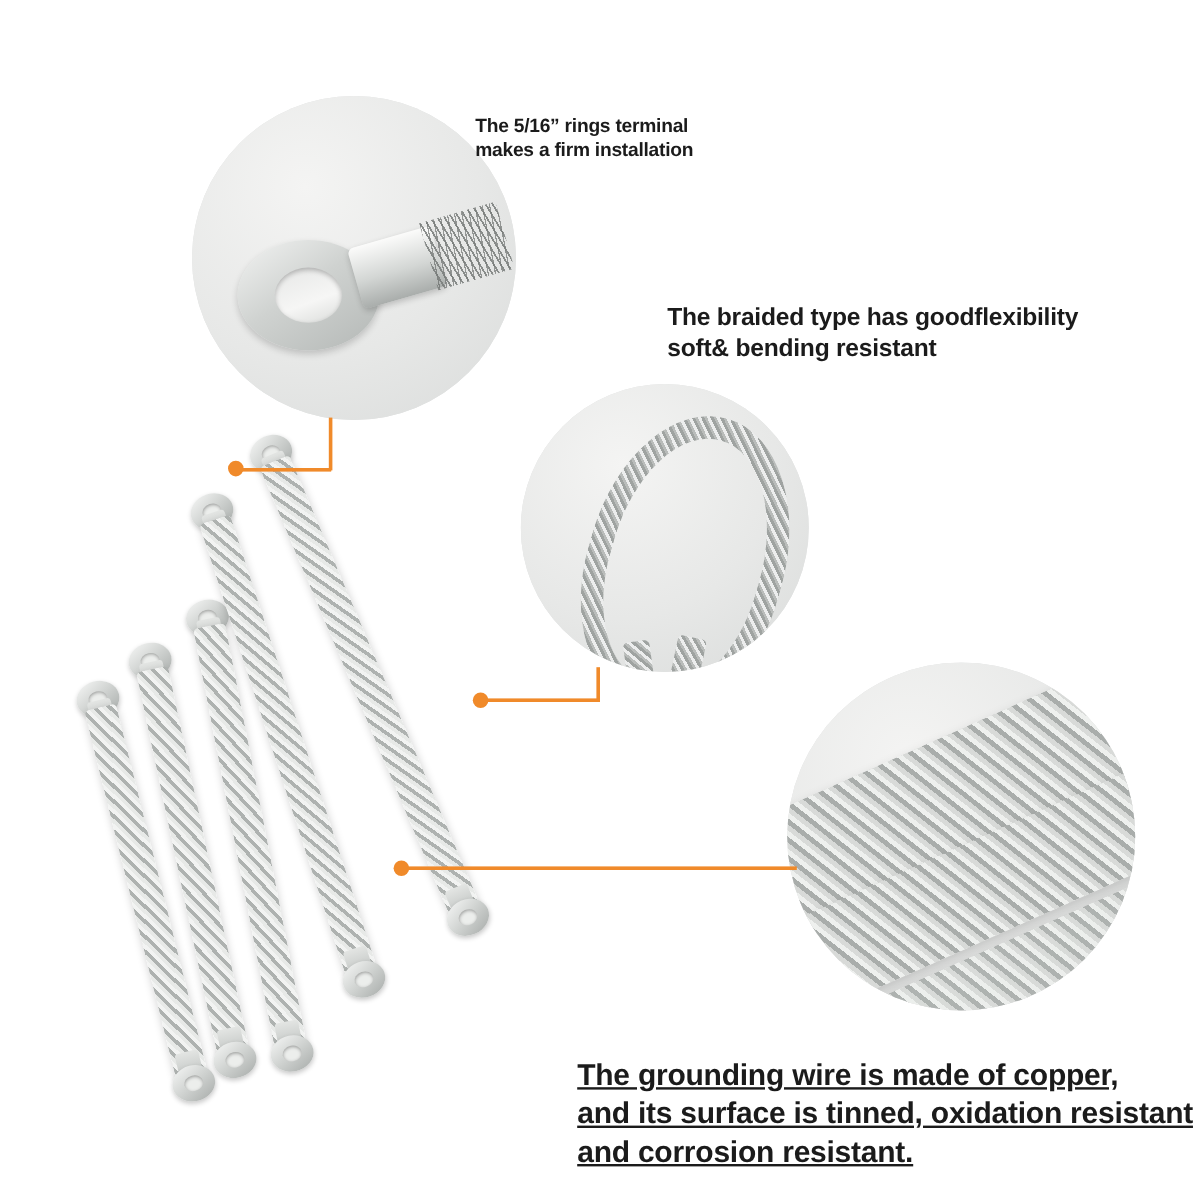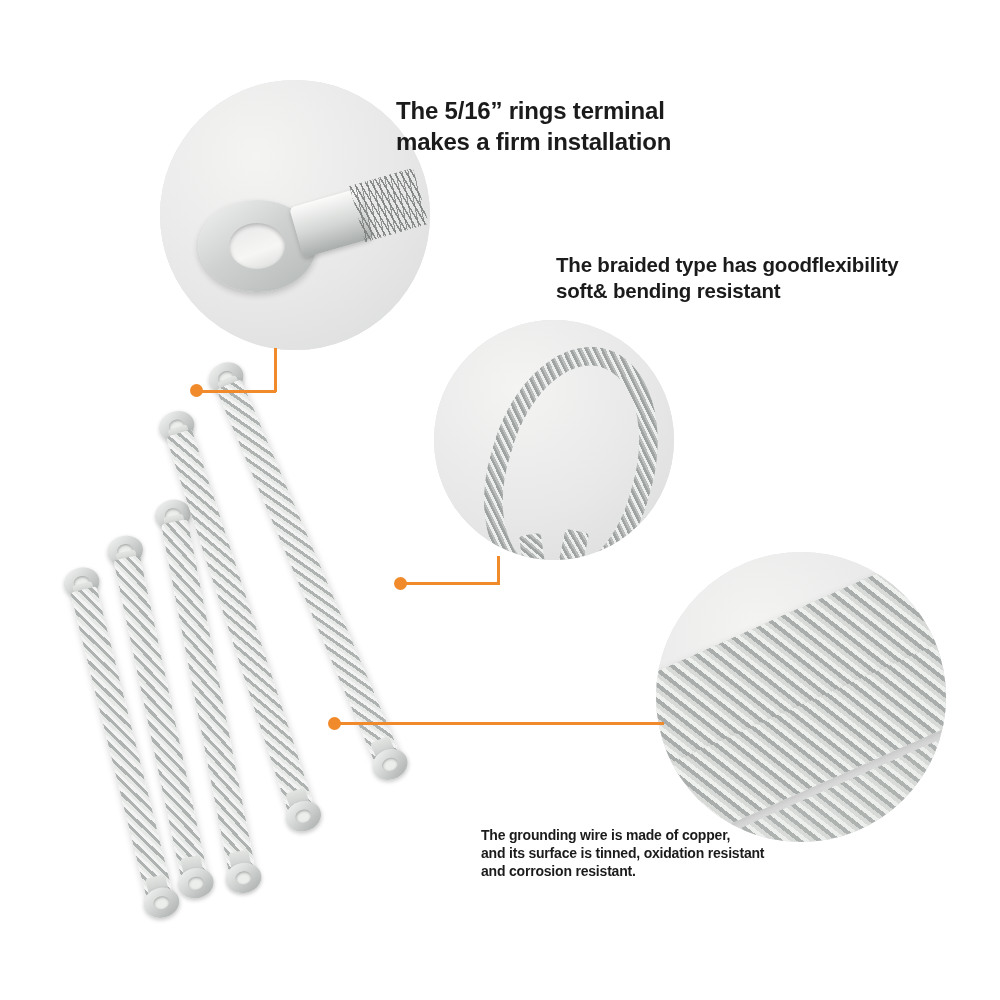--- a/index.html
+++ b/index.html
@@ -21,31 +21,32 @@
     position: absolute;
     color: #1b1b1b;
     font-weight: bold;
     line-height: 1.28;
     letter-spacing: -0.2px;
     white-space: pre-line;
   }
   #callout-terminal {
     left: 396px;
     top: 96px;
-    font-size: 24px;
+    font-size: 16px;
   }
   #callout-braided {
     left: 556px;
     top: 252px;
     font-size: 20.5px;
   }
   #callout-copper {
     left: 481px;
-    top: 827px;
-    font-size: 14px;
+    top: 880px;
+    font-size: 25px;
+    text-decoration: underline;
   }
 
   
   .conn {
     position: absolute;
     background: #f08a2a;
   }
   .dot {
     position: absolute;
     width: 13px;

